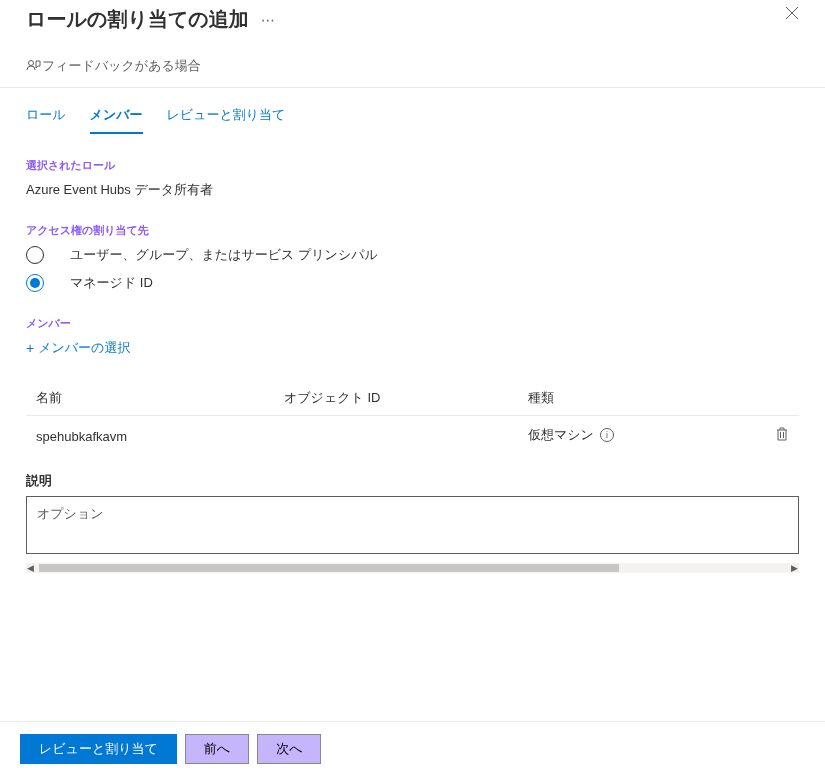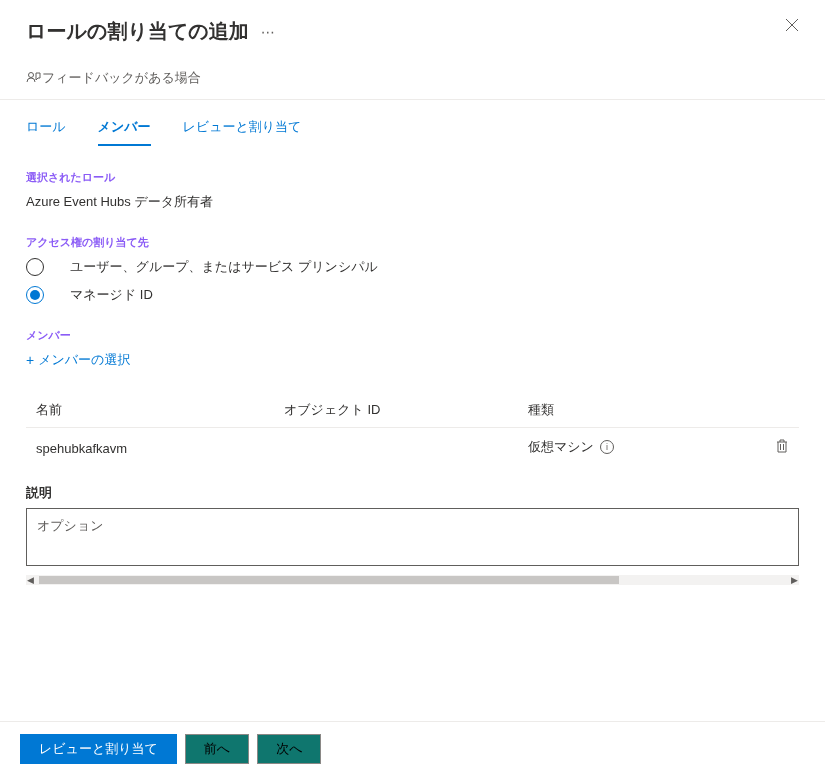--- a/index.html
+++ b/index.html
@@ -13,21 +13,21 @@
       color: #323130;
       background: #fff;
       width: 825px;
       height: 776px;
       position: relative;
     }
     .header {
       display: flex;
       align-items: flex-start;
       justify-content: space-between;
-      padding: 18px 26px 14px 26px;
+      padding: 6px 26px 14px 26px;
     }
     .header-title {
       font-size: 20px;
       font-weight: 600;
       color: #323130;
     }
     .header-left {
       display: flex;
       align-items: center;
       gap: 12px;
@@ -54,21 +54,21 @@
       height: 16px;
       display: inline-flex;
       align-items: center;
       justify-content: center;
     }
     .feedback-text {
       font-size: 13px;
     }
     .tabs {
       display: flex;
-      gap: 32px;
+      gap: 24px;
       padding: 18px 26px 0 26px;
     }
     .tab {
       color: #0078d4;
       font-size: 13px;
       padding-bottom: 8px;
       cursor: pointer;
     }
     .tab.active {
       border-bottom: 2px solid #0078d4;
@@ -225,21 +225,21 @@
       right: 0;
       border-top: 1px solid #edebe9;
       padding: 12px 20px;
       display: flex;
       gap: 8px;
     }
     .btn {
       padding: 5px 18px;
       font-size: 13px;
       border: 1px solid #8a8886;
-      background: #0f766e;
+      background: #c4b5fd;
       cursor: pointer;
       font-family: inherit;
     }
     .btn-primary {
       background: #0078d4;
       border-color: #0078d4;
       color: #fff;
     }
   </style>
 </head>

